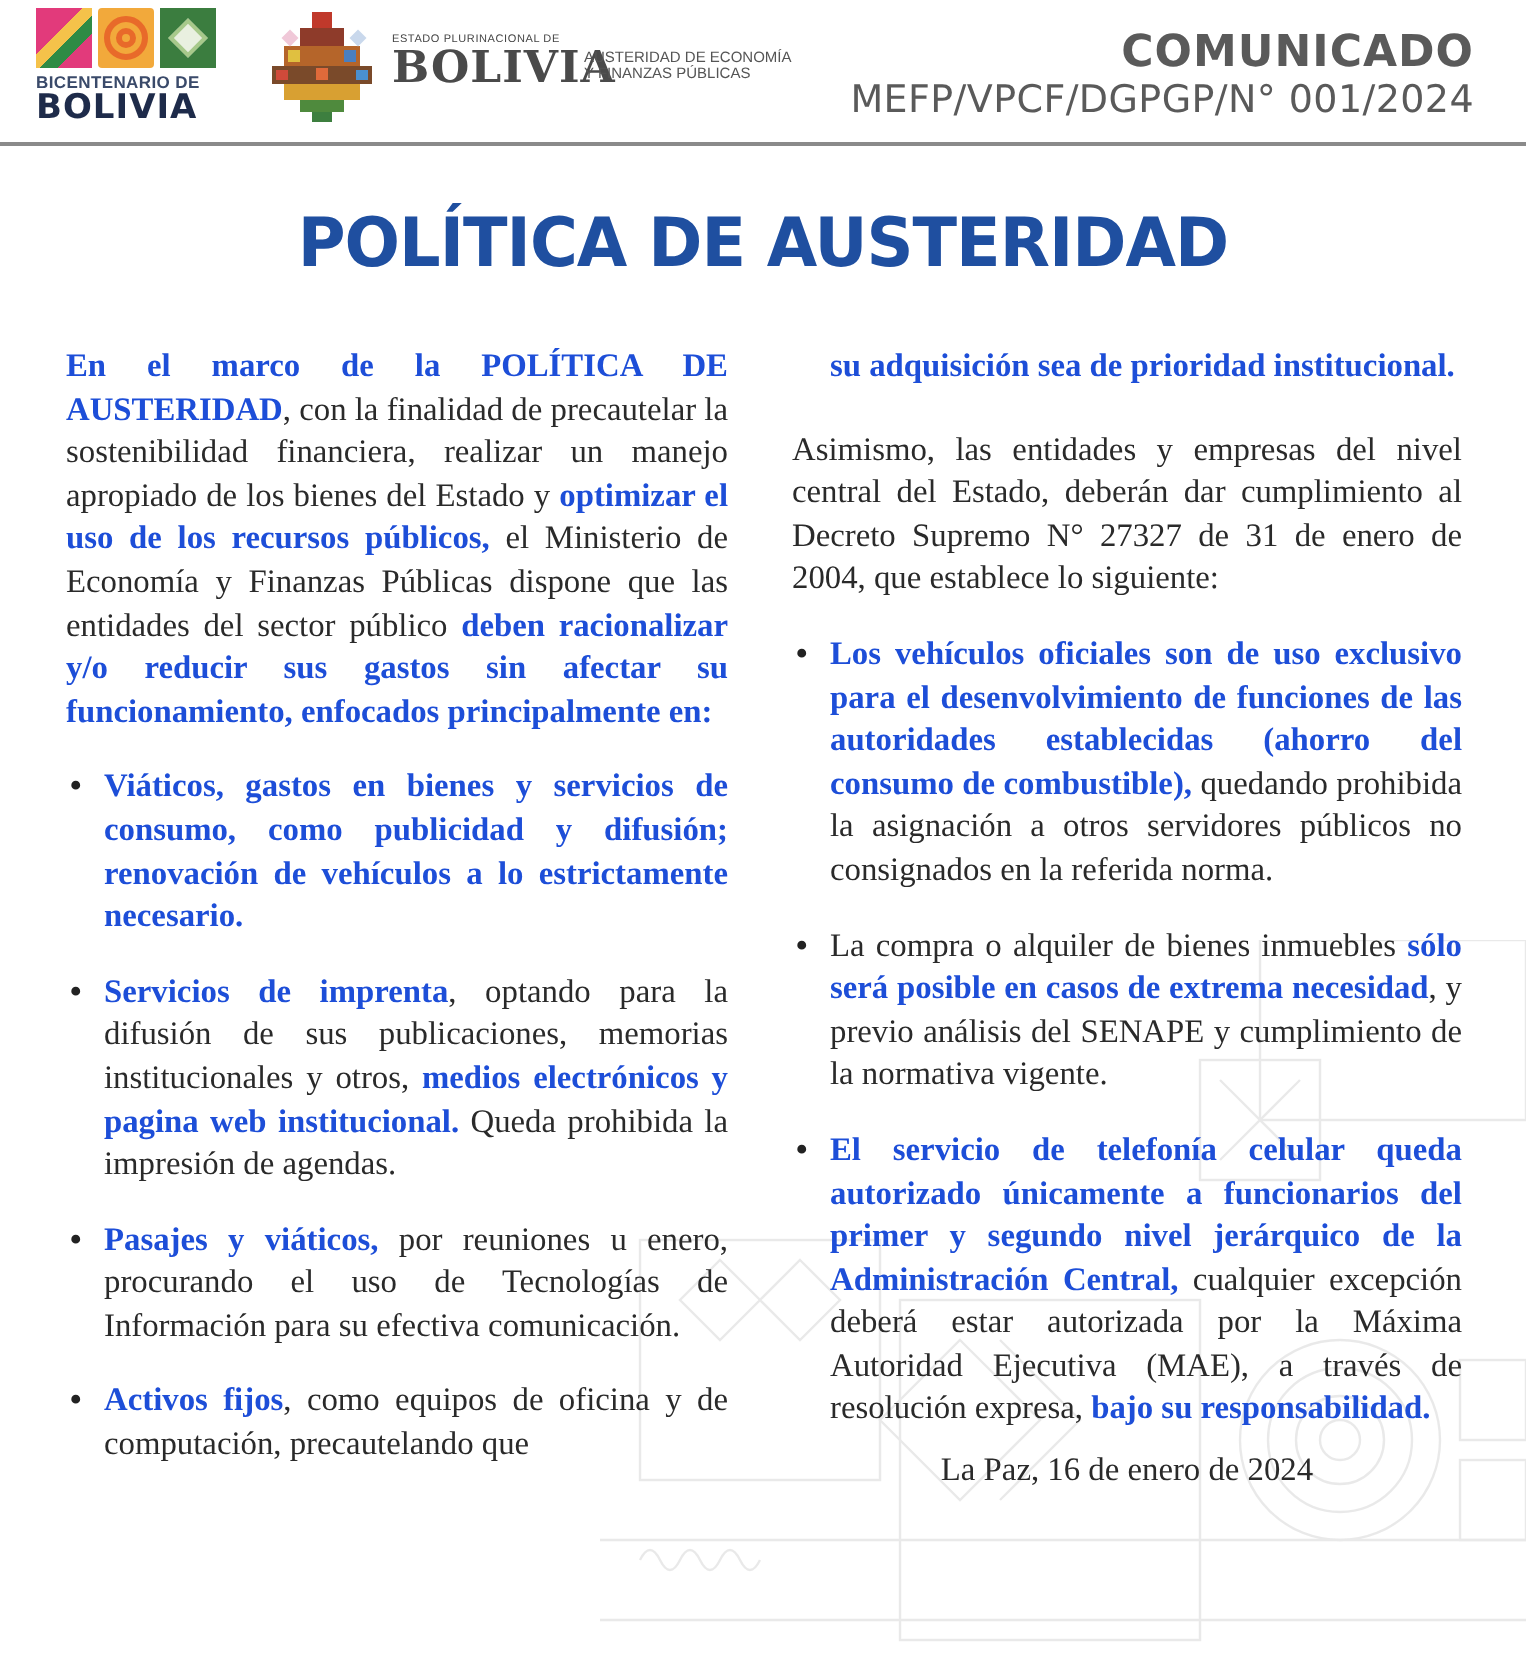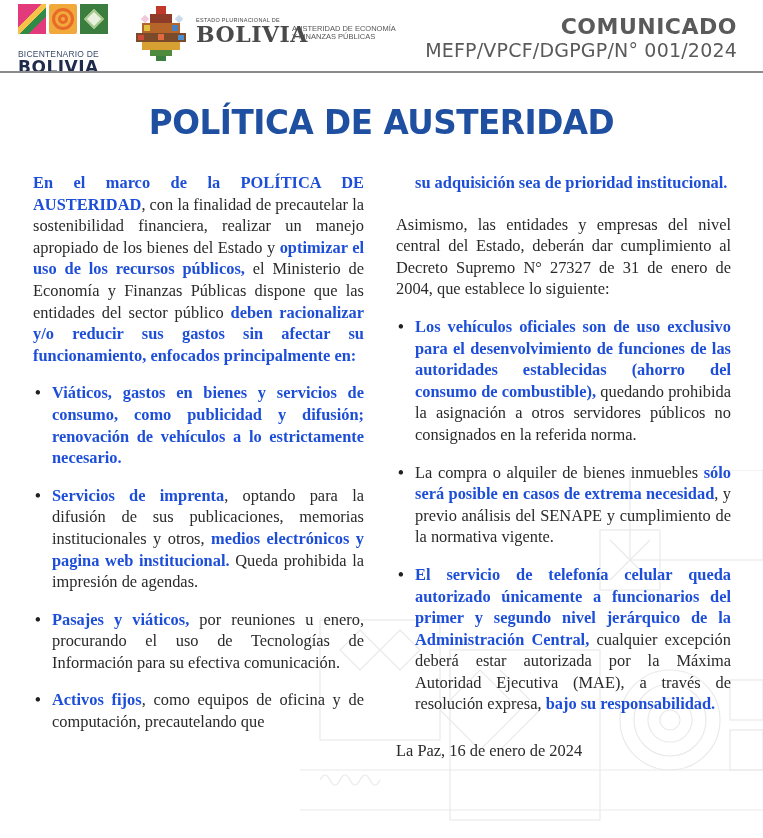--- a/index.html
+++ b/index.html
@@ -13,21 +13,21 @@
   .header { position: absolute; left: 0; top: 0; width: 763px; height: 72px; }
   .header-line { position: absolute; left: 0; top: 71px; width: 763px; height: 2px; background: #8a8a8a; }
   .logo-bicent { position: absolute; left: 18px; top: 4px; width: 92px; height: 60px; }
   .logo-bicent .tiles { display: flex; gap: 3px; height: 30px; }
   .tile { width: 28px; height: 30px; }
   .tile1 { background: linear-gradient(135deg, #e23a7b 0%, #e23a7b 40%, #f5c24a 40%, #f5c24a 55%, #2f8b45 55%, #2f8b45 70%, #e23a7b 70%); }
   .tile2 { background: #f2a93b; border-radius: 2px; display:flex; align-items:center; justify-content:center; }
   .tile2 .spiral { width: 22px; height: 22px; border-radius: 50%; border: 3px solid #e86a2a; box-shadow: inset 0 0 0 3px #f2a93b, inset 0 0 0 6px #e86a2a; }
   .tile3 { background: #3b7d3f; display:flex; align-items:center; justify-content:center; }
   .tile3 .diamond { width: 14px; height: 14px; background: #e9f0e0; transform: rotate(45deg); border: 2px solid #a7c98a; }
-  .bicent-small { font-family: "Liberation Sans", "DejaVu Sans", sans-serif; font-size: 8.5px; color: #3a4a6a; margin-top: 15px; letter-spacing: 0.2px; }
+  .bicent-small { font-family: "Liberation Sans", "DejaVu Sans", sans-serif; font-size: 8.5px; color: #3a4a6a; margin-top: 2px; letter-spacing: 0.2px; font-weight: bold; }
   .bicent-big { font-family: "DejaVu Sans", "Liberation Sans", sans-serif; font-weight: bold; font-size: 17px; color: #1e2b4a; line-height: 16px; letter-spacing: 0.5px; }
 
   .logo-estado { position: absolute; left: 134px; top: 4px; width: 56px; height: 58px; }
 
   .estado-text { position: absolute; left: 196px; top: 17px; }
   .estado-small { font-family: "Liberation Sans", "DejaVu Sans", sans-serif; font-size: 5.5px; color: #444; letter-spacing: 0.3px; }
   .estado-big { font-family: "DejaVu Serif", "Liberation Serif", serif; font-weight: bold; font-size: 22px; color: #4a4a4a; line-height: 22px; letter-spacing: 0.5px; }
   .ministerio { position: absolute; left: 292px; top: 25px; font-family: "Liberation Sans", "DejaVu Sans", sans-serif; font-size: 7.5px; color: #555; line-height: 8px; }
 
   .comunicado { position: absolute; right: 26px; top: 14px; text-align: right; font-family: "DejaVu Sans", "Liberation Sans", sans-serif; color: #5a5a5a; }
@@ -41,21 +41,21 @@
   .col { position: absolute; top: 172px; font-size: 16.4px; line-height: 21.6px; }
   .col-left { left: 33px; width: 331px; }
   .col-right { left: 396px; width: 335px; }
   .para { text-align: justify; }
   .b { font-weight: bold; color: #1d4ed8; }
   ul.bullets { list-style: none; }
   ul.bullets li { position: relative; padding-left: 19px; text-align: justify; }
   ul.bullets li::before { content: "\2022"; position: absolute; left: 2px; top: 0; font-weight: bold; color: #222; }
   .gap-s { margin-top: 20px; }
   .gap-m { margin-top: 16px; }
-  .date-line { text-align: left; margin-top: 25px; }
+  .date-line { text-align: center; margin-top: 9px; }
 </style>
 </head>
 <body>
 
 <svg class="bg-pattern" viewBox="0 0 463 368" xmlns="http://www.w3.org/2000/svg">
   <g fill="none" stroke="#d8d8d8" stroke-width="1.2">
     <rect x="330" y="0" width="133" height="90"></rect>
     <rect x="20" y="150" width="120" height="120"></rect>
     <rect x="150" y="180" width="150" height="170"></rect>
     <path d="M180 200 l40 40 l-40 40 l-40 -40 z"></path>

